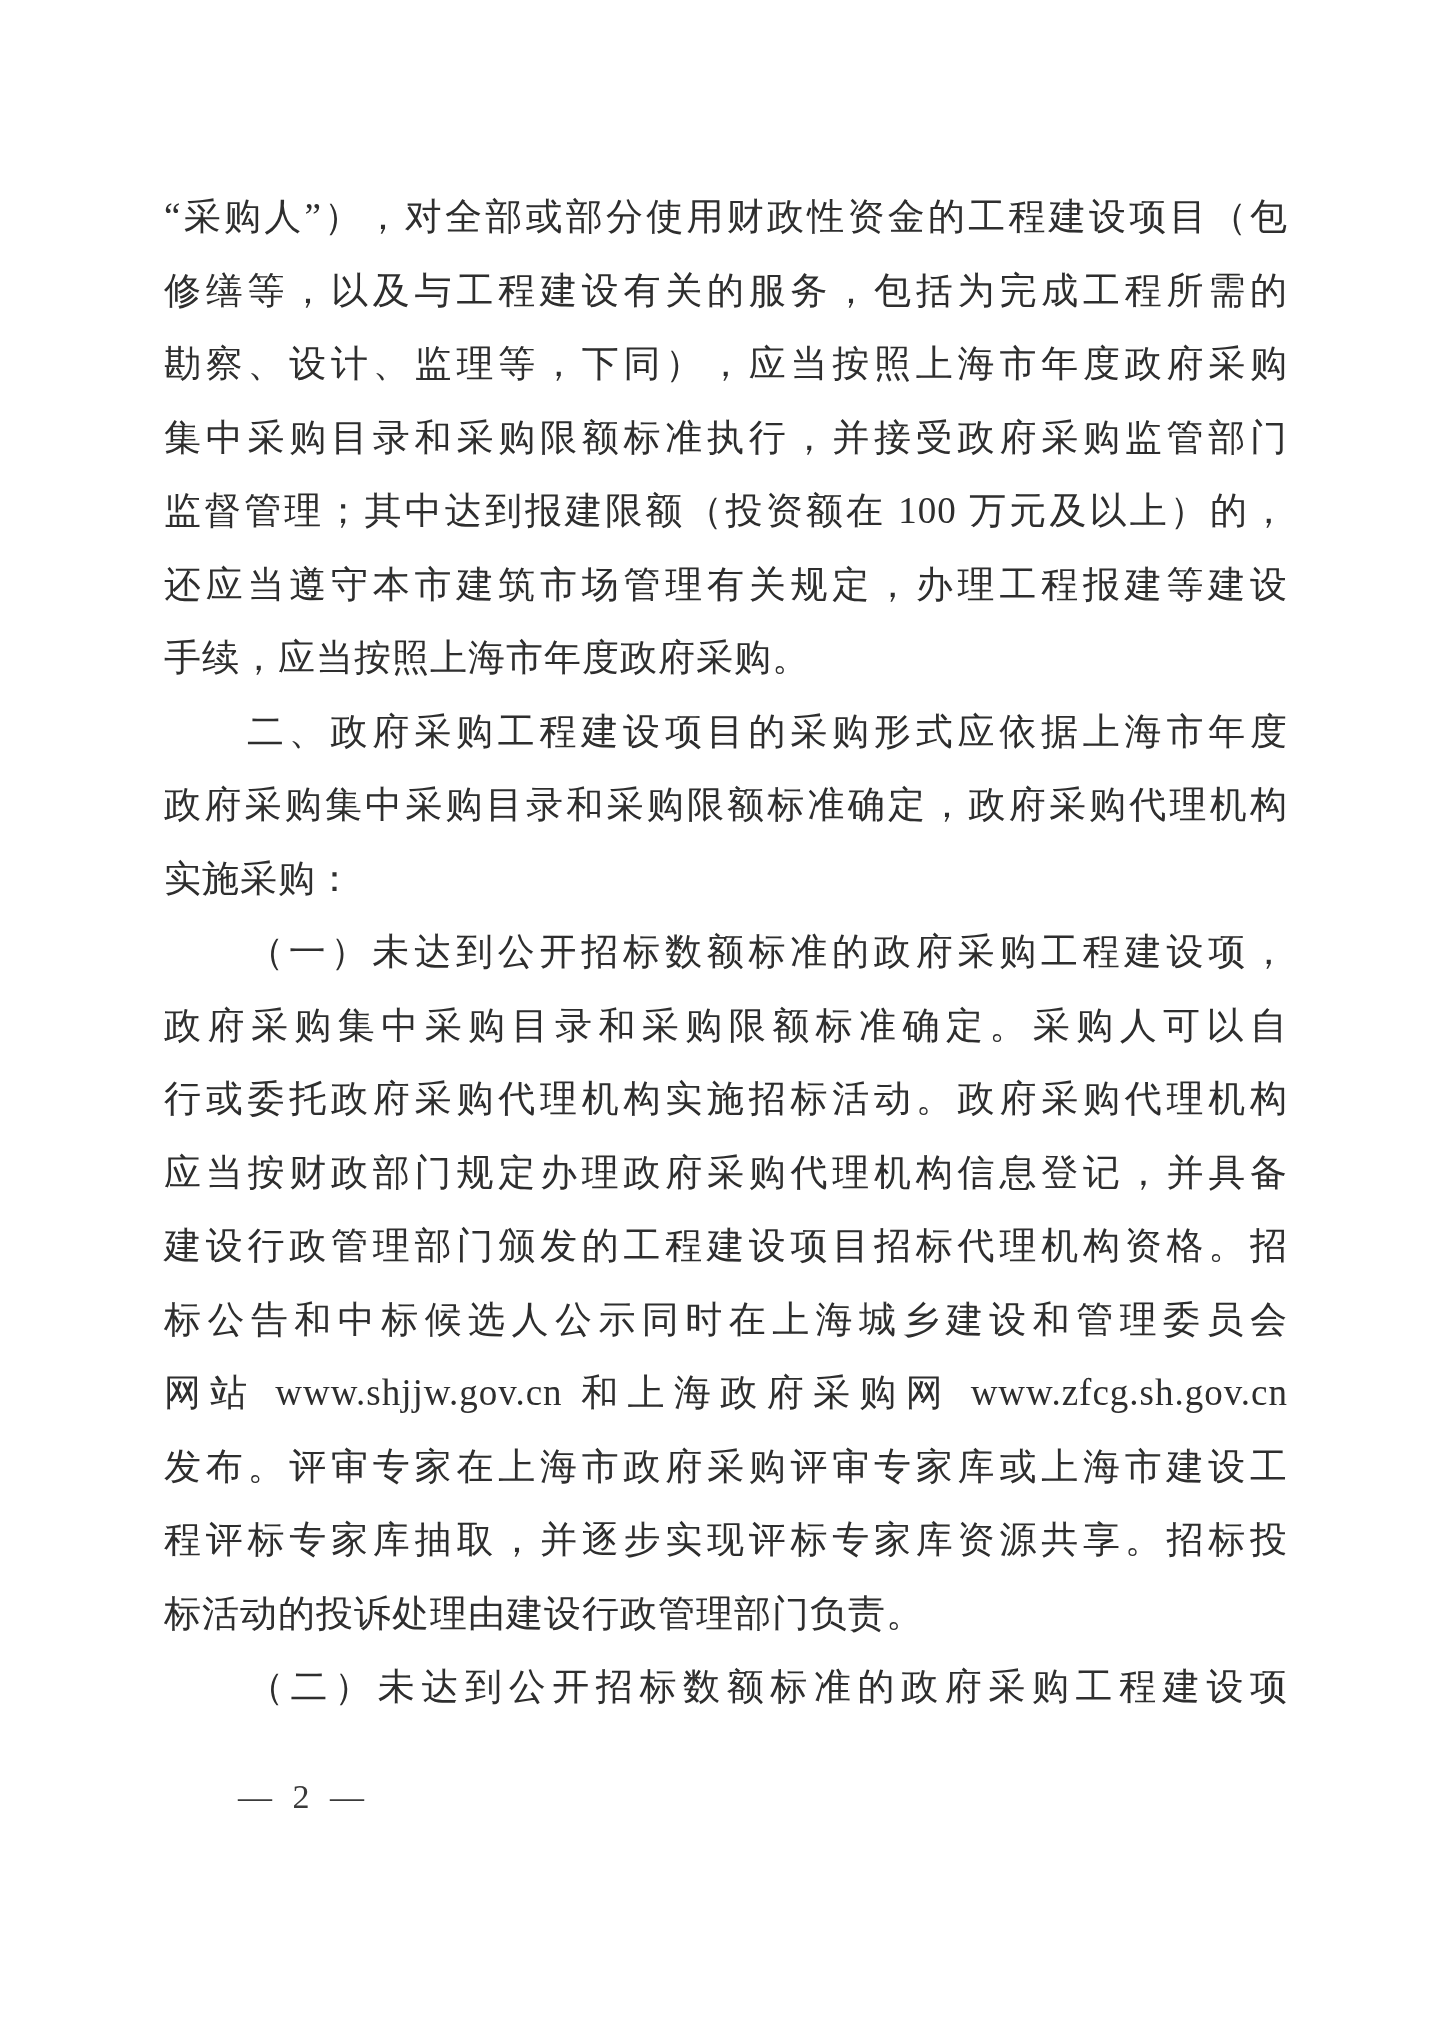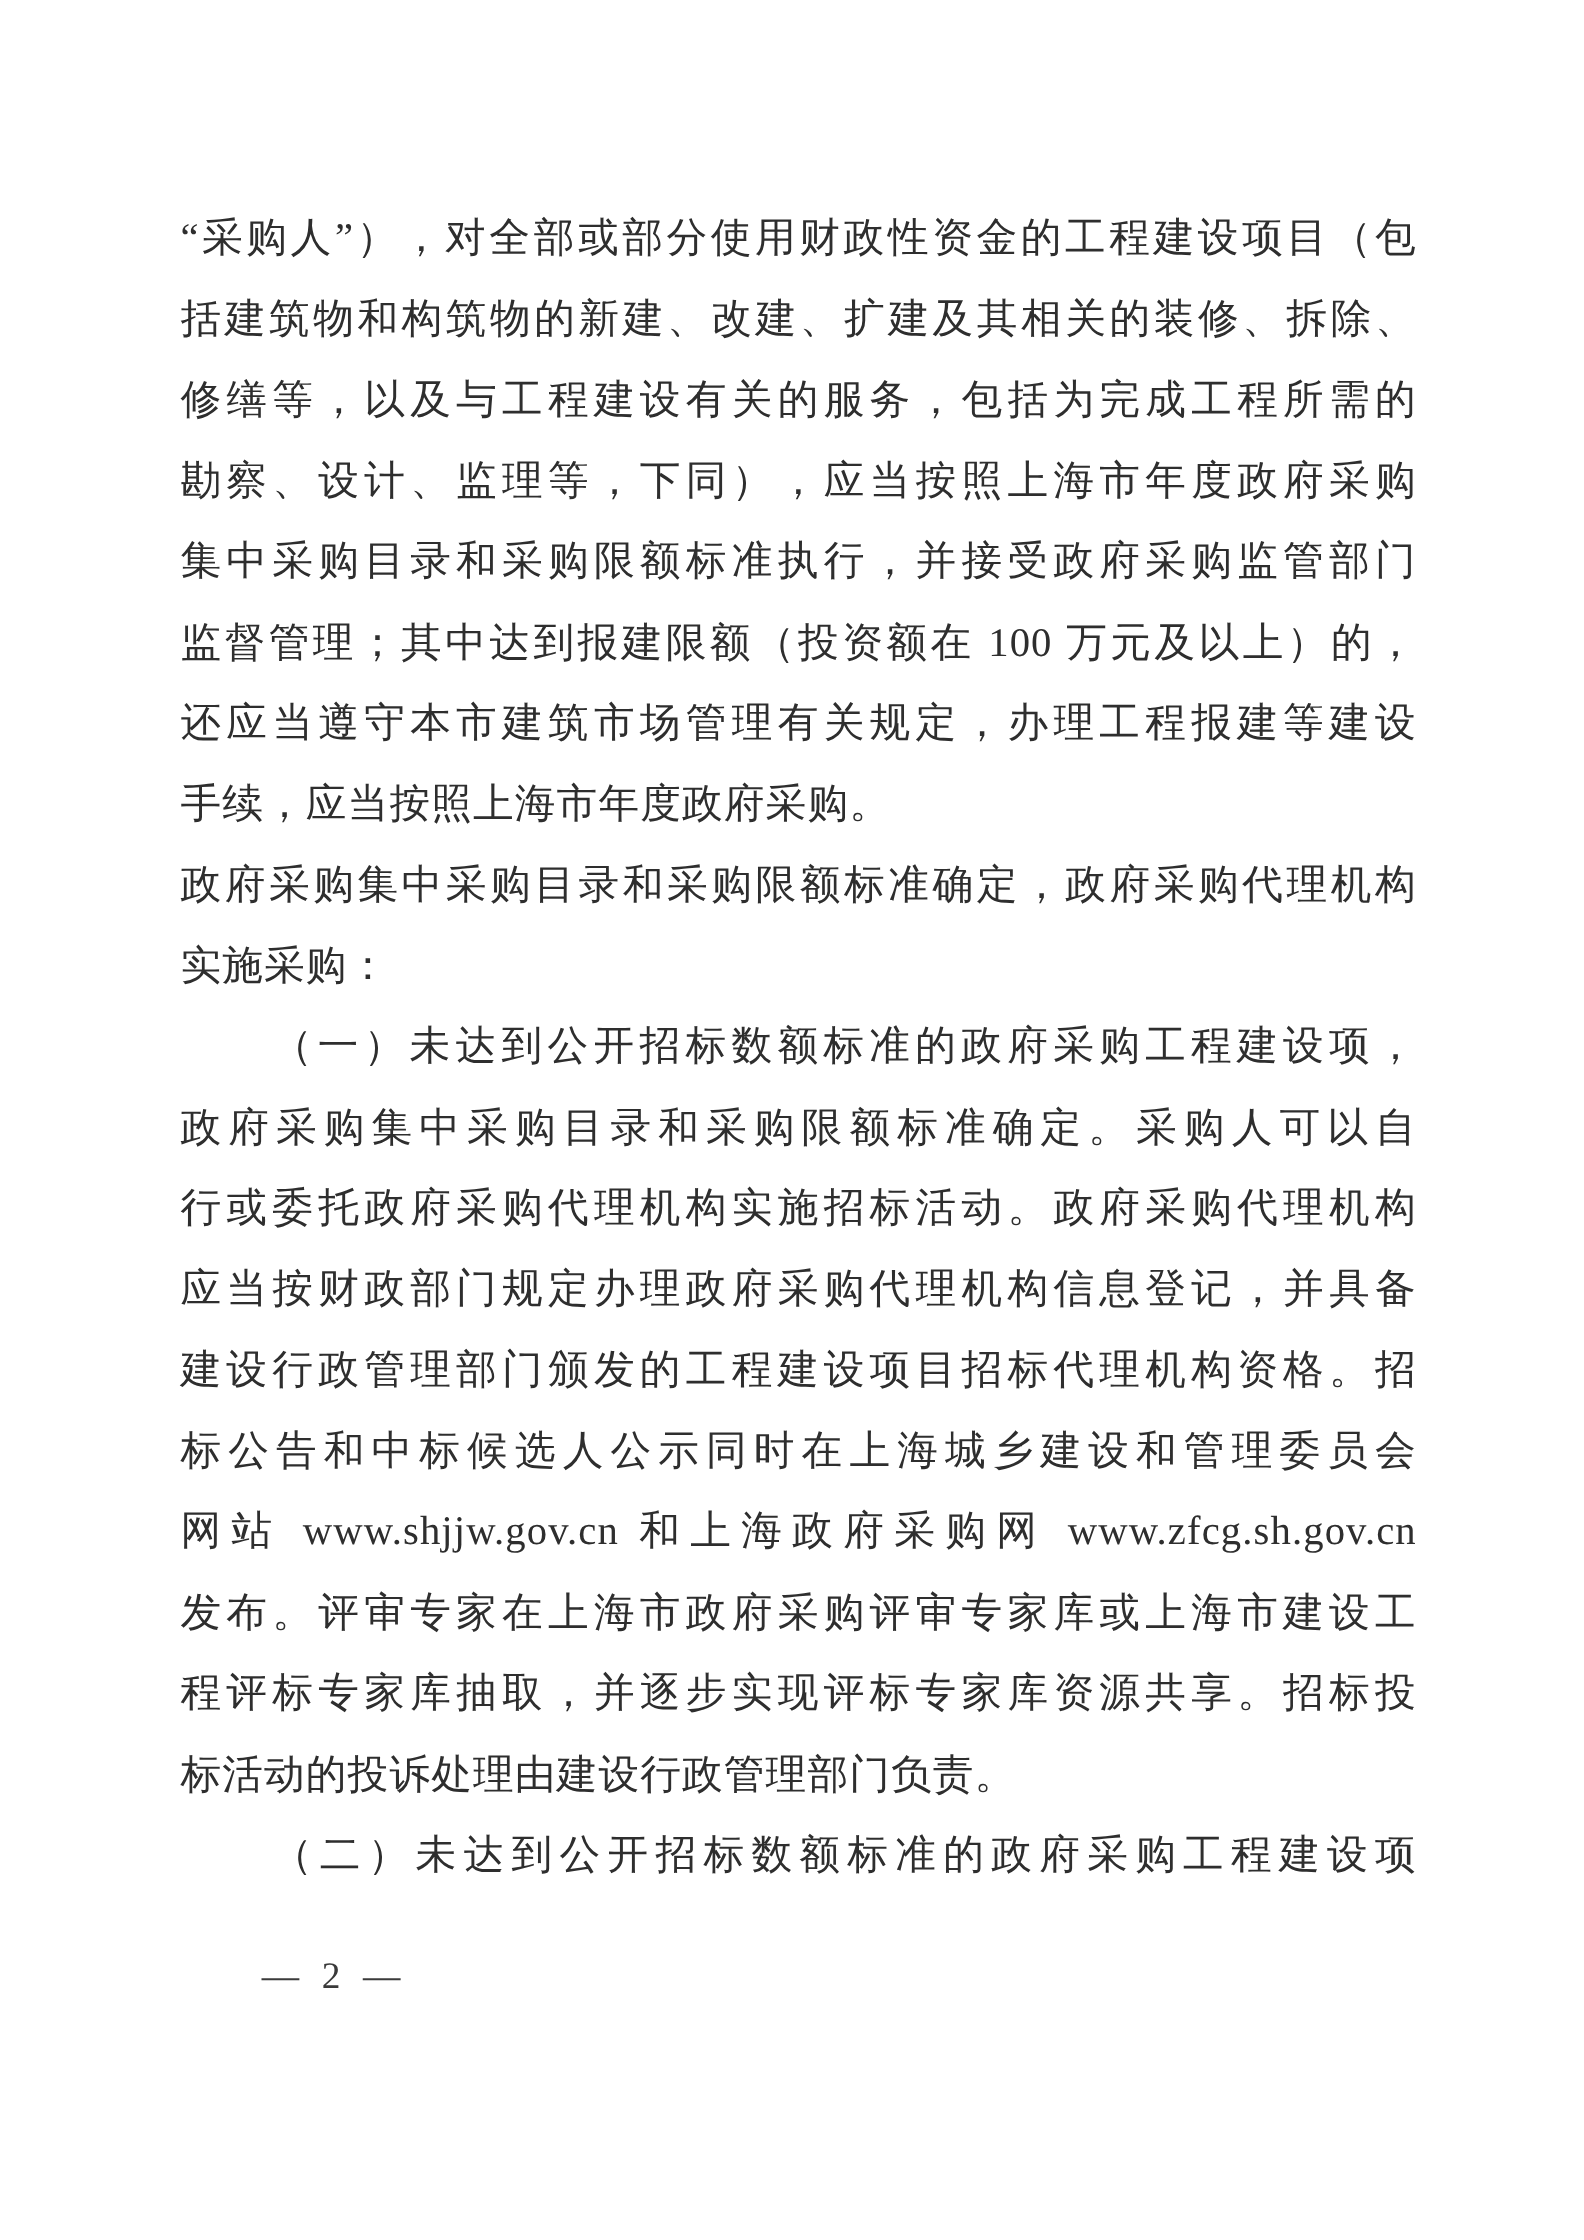--- a/index.html
+++ b/index.html
@@ -49,27 +49,27 @@
     color: #3a3a3a;
     font-family: "Liberation Serif", "DejaVu Serif", serif;
   }
 </style>
 </head>
 <body>
 
 <div class="page">
   <div class="text-block" style="color: rgb(46, 46, 46);">
       <div class="line justify">“采购人”），对全部或部分使用财政性资金的工程建设项目（包</div>
-      <div class="line justify">括建筑物和构筑物的新建、改建、扩建及其相关的装修、拆除、</div>
       <div class="line justify">修缮等，以及与工程建设有关的服务，包括为完成工程所需的</div>
       <div class="line justify">勘察、设计、监理等，下同），应当按照上海市年度政府采购</div>
       <div class="line justify">集中采购目录和采购限额标准执行，并接受政府采购监管部门</div>
       <div class="line justify">监督管理；其中达到报建限额（投资额在 100 万元及以上）的，</div>
       <div class="line justify">还应当遵守本市建筑市场管理有关规定，办理工程报建等建设</div>
       <div class="line">手续，应当按照上海市年度政府采购。</div>
+      <div class="line indent justify">二、政府采购工程建设项目的采购形式应依据上海市年度</div>
       <div class="line justify">政府采购集中采购目录和采购限额标准确定，政府采购代理机构</div>
       <div class="line">实施采购：</div>
       <div class="line indent justify">（一）未达到公开招标数额标准的政府采购工程建设项，</div>
       <div class="line justify">政府采购集中采购目录和采购限额标准确定。采购人可以自</div>
       <div class="line justify">行或委托政府采购代理机构实施招标活动。政府采购代理机构</div>
       <div class="line justify">应当按财政部门规定办理政府采购代理机构信息登记，并具备</div>
       <div class="line justify">建设行政管理部门颁发的工程建设项目招标代理机构资格。招</div>
       <div class="line justify">标公告和中标候选人公示同时在上海城乡建设和管理委员会</div>
       <div class="line justify">网站 www.shjjw.gov.cn 和上海政府采购网 www.zfcg.sh.gov.cn</div>
       <div class="line justify">发布。评审专家在上海市政府采购评审专家库或上海市建设工</div>

